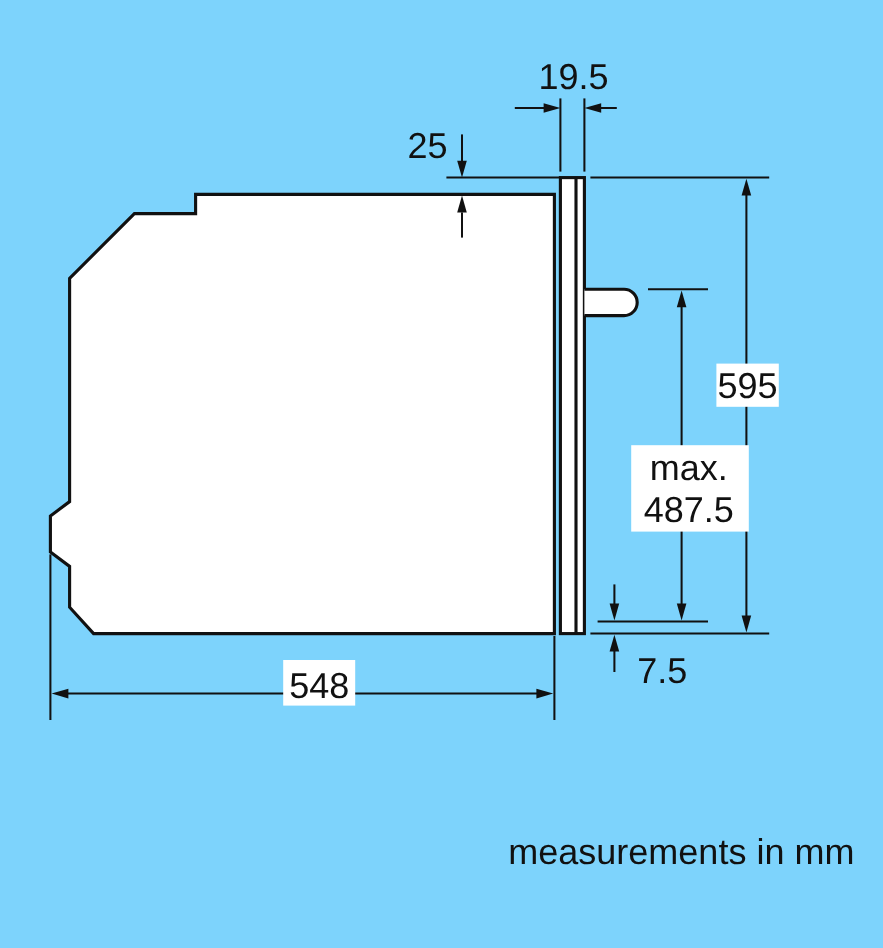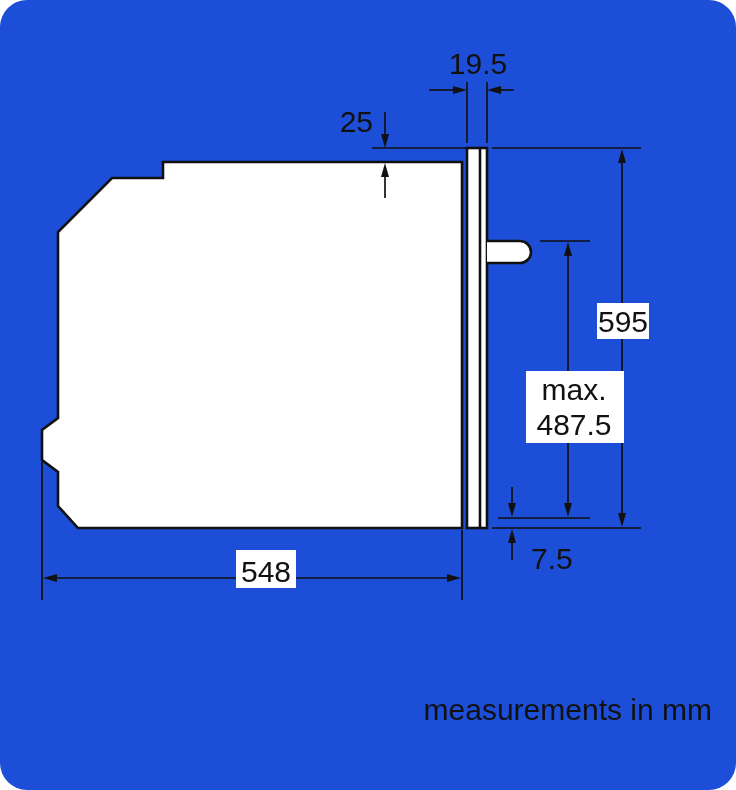--- a/index.html
+++ b/index.html
@@ -1,17 +1,17 @@
 <!DOCTYPE html>
 <html><head>
 <meta charset="utf-8">
 <style>
   html,body{margin:0;padding:0;background:#ffffff;}
-  .stage{position:relative;width:736px;height:790px;background:#1d4ed8;overflow:hidden;
-         font-family:"Liberation Sans", sans-serif;border-radius:27px;}
+  .stage{position:relative;width:736px;height:790px;background:#7dd3fc;overflow:hidden;
+         font-family:"Liberation Sans", sans-serif;}
   svg{display:block;}
   svg text{font-family:"Liberation Sans", sans-serif;font-size:30px;stroke:none;}
   .outline{fill:#ffffff;stroke-width:2.6;stroke-linejoin:miter;}
   .thick{stroke-width:2.6;fill:none;}
   .ln{fill:none;stroke-width:1.7;}
   .arrow{stroke:none;}
   .bg{fill:#ffffff;stroke:none;}
   .caption{font-size:30px;}
 </style>
 </head>

